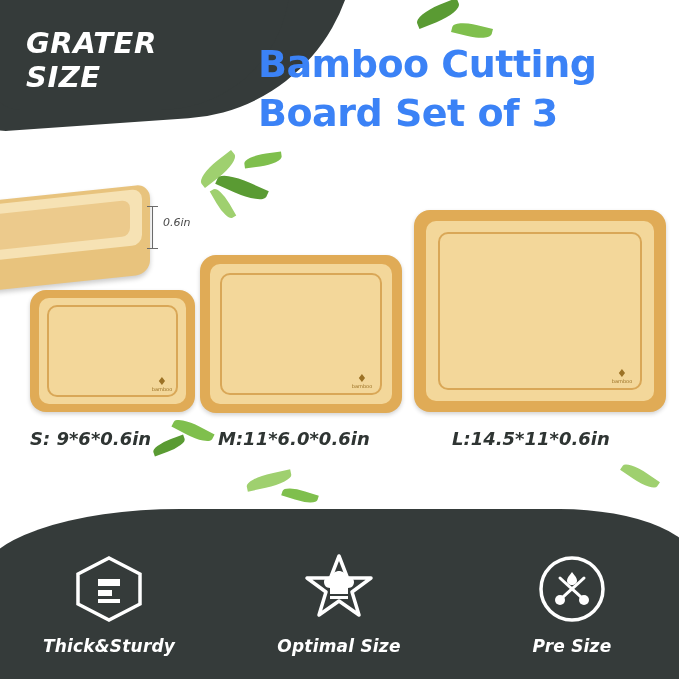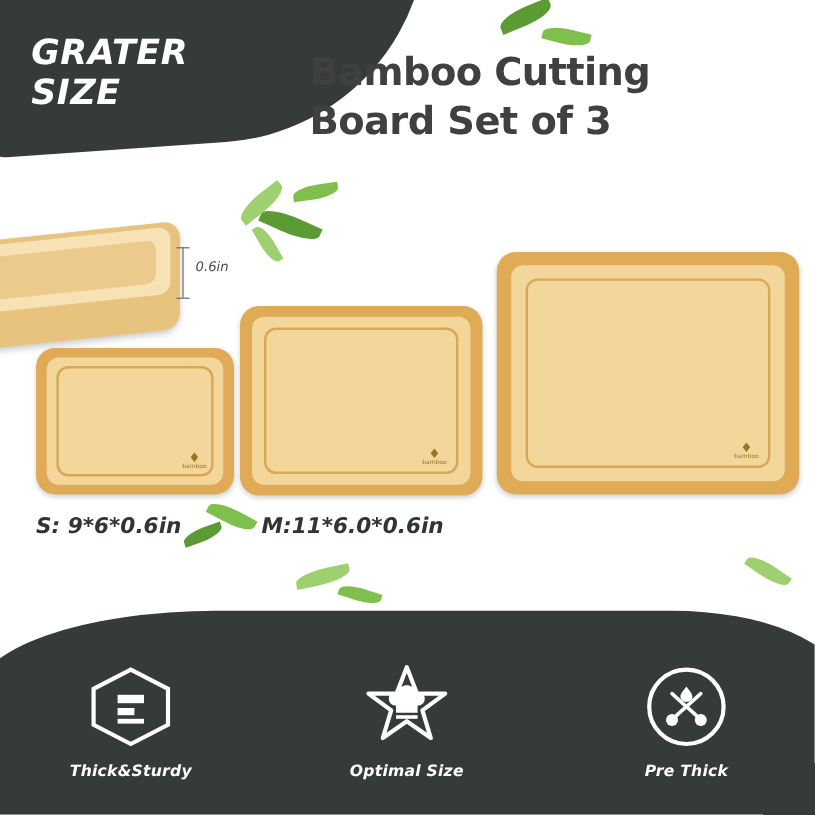--- a/index.html
+++ b/index.html
@@ -53,24 +53,24 @@
     text-transform: uppercase;
     white-space: pre-line;
   }
 
   
   .title {
     position: absolute;
     left: 258px;
     top: 40px;
     width: 400px;
-    color: #404040;
+    color: #3b82f6;
     font-family: "DejaVu Sans", sans-serif;
     font-weight: bold;
-    font-size: 32px;
+    font-size: 38px;
     line-height: 1.28;
     letter-spacing: -0.5px;
     white-space: pre-line;
   }
 
   
   .leaf {
     position: absolute;
     background: #7fbf4d;
     border-radius: 60% 0 60% 0;
@@ -197,21 +197,21 @@
   .feature .badge {
     width: 74px;
     height: 74px;
     margin: 0 auto 10px auto;
     position: relative;
   }
   .feature .flabel {
     font-family: "DejaVu Sans", sans-serif;
     font-style: italic;
     font-weight: bold;
-    font-size: 13px;
+    font-size: 17px;
     letter-spacing: 0.2px;
   }
 </style>
 </head>
 <body>
 
 <div id="page">
 
   <div class="top-banner"></div>
   <div class="top-banner-2"></div>
@@ -263,20 +263,21 @@
   <div class="size-caption" style="left:218px; top:428px;">M:11*6.0*0.6in</div>
 
   <div class="board" style="left:414px; top:210px; width:252px; height:202px;">
     <div class="board-inner" style="left:12px; top:11px; right:12px; bottom:11px;"></div>
     <div class="groove" style="left:24px; top:22px; right:24px; bottom:22px;"></div>
     <div class="board-logo" style="left:184px; top:158px; width:48px;">
       <span class="mark">♦</span>
       <span>bamboo</span>
     </div>
   </div>
+  <div class="size-caption" style="left:452px; top:428px;">L:14.5*11*0.6in</div>
 
   <div class="bottom-band"></div>
 
   <div class="feature" style="left:24px; top:552px;">
     <div class="badge">
       <svg width="74" height="74" viewBox="0 0 74 74" aria-hidden="true">
         <polygon points="37,6 68,22 68,52 37,68 6,52 6,22" fill="none" stroke="#ffffff" stroke-width="3.5"></polygon>
         <rect x="26" y="27" width="22" height="7" fill="#ffffff"></rect>
         <rect x="26" y="38" width="14" height="6" fill="#ffffff"></rect>
         <rect x="26" y="47" width="22" height="4" fill="#ffffff"></rect>
@@ -300,16 +301,16 @@
     <div class="badge">
       <svg width="74" height="74" viewBox="0 0 74 74" aria-hidden="true">
         <circle cx="37" cy="37" r="31" fill="none" stroke="#ffffff" stroke-width="3.5"></circle>
         <path d="M25 26 c6 6 14 12 22 20" stroke="#ffffff" stroke-width="3" fill="none" stroke-linecap="round"></path>
         <path d="M49 26 c-6 6 -14 12 -22 20" stroke="#ffffff" stroke-width="3" fill="none" stroke-linecap="round"></path>
         <path d="M37 20 c-3 4 -5 6 -5 8.5 0 2.8 2.2 4.5 5 4.5 s5-1.7 5-4.5 c0-2.5 -2-4.5 -5-8.5 z" fill="#ffffff"></path>
         <circle cx="25" cy="48" r="5" fill="#ffffff"></circle>
         <circle cx="49" cy="48" r="5" fill="#ffffff"></circle>
       </svg>
     </div>
-    <div class="flabel">Pre Thick</div>
+    <div class="flabel">Pre Size</div>
   </div>
 
 </div>
 
 </body></html>

